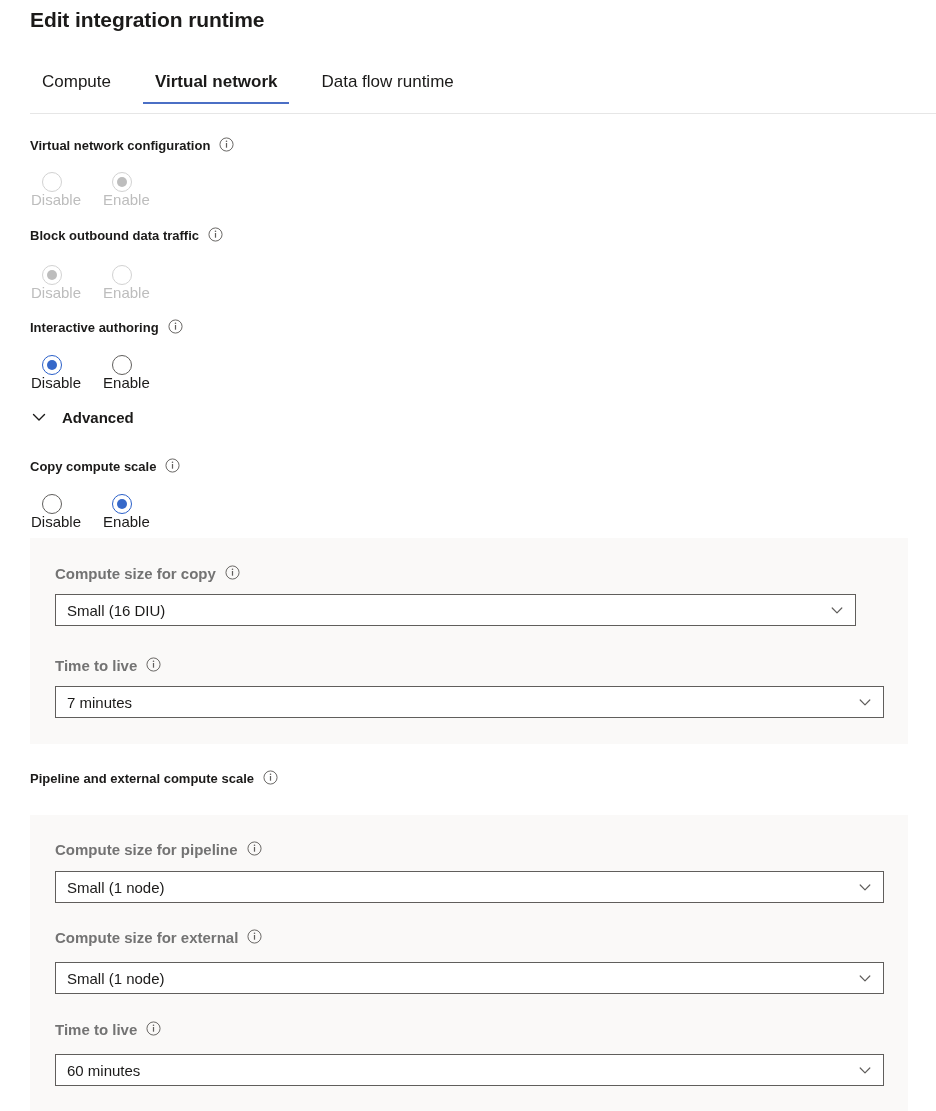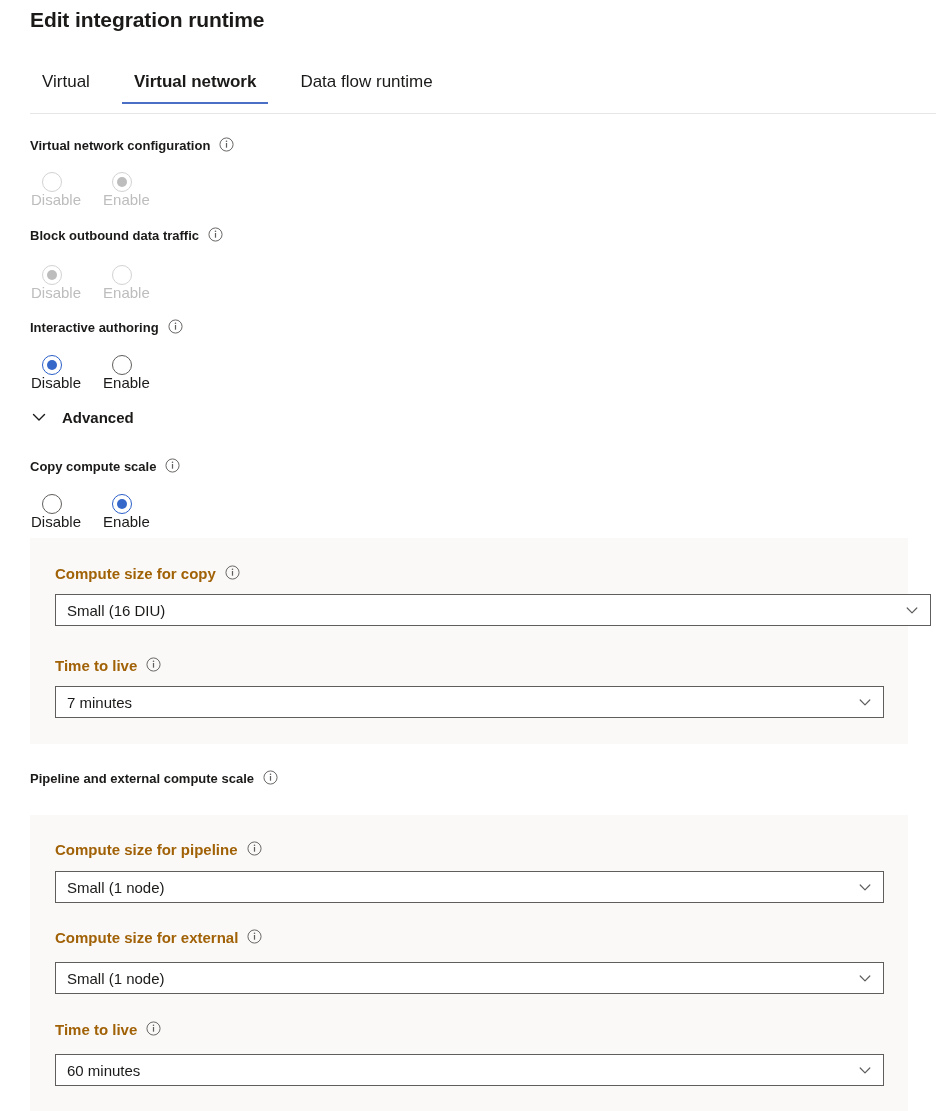--- a/index.html
+++ b/index.html
@@ -149,21 +149,21 @@
   
   .panel {
     position: absolute;
     background: #faf9f8;
   }
   .field-label {
     display: flex;
     align-items: center;
     font-size: 15px;
     font-weight: bold;
-    color: #a16207;
+    color: #737373;
     white-space: nowrap;
   }
   .dropdown {
     position: absolute;
     height: 32px;
     border: 1px solid #605e5c;
     background: #ffffff;
     display: flex;
     align-items: center;
     padding: 0 8px 0 11px;
@@ -188,21 +188,21 @@
 </style>
 </head>
 <body>
 
 <div class="page">
 
   <div class="page-title">Edit integration runtime</div>
 
   <div class="tabs">
     <div class="tab">
-      <span>Virtual</span>
+      <span>Compute</span>
     </div>
     <div class="tab active">
       <span>Virtual network</span>
     </div>
     <div class="tab">
       <span>Data flow runtime</span>
     </div>
   </div>
   <div class="tabs-rule"></div>
 
@@ -304,21 +304,21 @@
     <div class="field-label" style="position:absolute;left:25px;top:27px;">
       <span>Compute size for copy</span>
       <span class="info-icon">
         <svg width="15" height="15" viewBox="0 0 16 16">
             <circle cx="8" cy="8" r="7" fill="none" stroke="#605e5c" stroke-width="1"></circle>
             <circle cx="8" cy="4.6" r="0.85" fill="#605e5c"></circle>
             <rect x="7.35" y="6.4" width="1.3" height="5" fill="#605e5c"></rect>
           </svg>
       </span>
     </div>
-    <div class="dropdown" style="left:25px;top:56px;width:876px;">
+    <div class="dropdown" style="left:25px;top:56px;width:801px;">
       <span class="dd-value">Small (16 DIU)</span>
       <span class="dd-chevron">
         <svg width="16" height="16" viewBox="0 0 16 16">
             <path d="M3.2 6 L8 10.8 L12.8 6" fill="none" stroke="#605e5c" stroke-width="1.2" stroke-linecap="round" stroke-linejoin="round"></path>
           </svg>
       </span>
     </div>
 
     <div class="field-label" style="position:absolute;left:25px;top:119px;">
       <span>Time to live</span>

